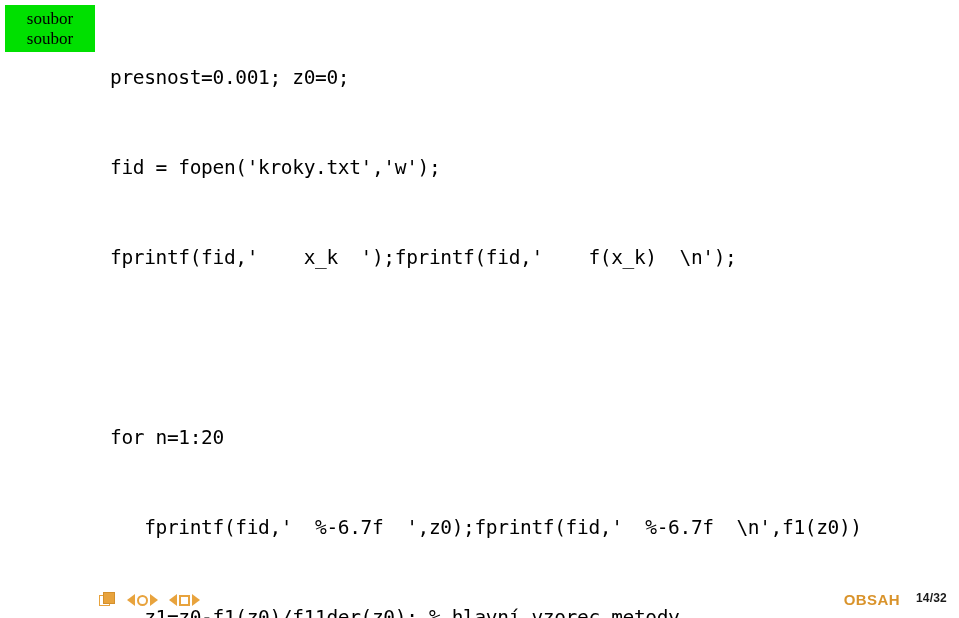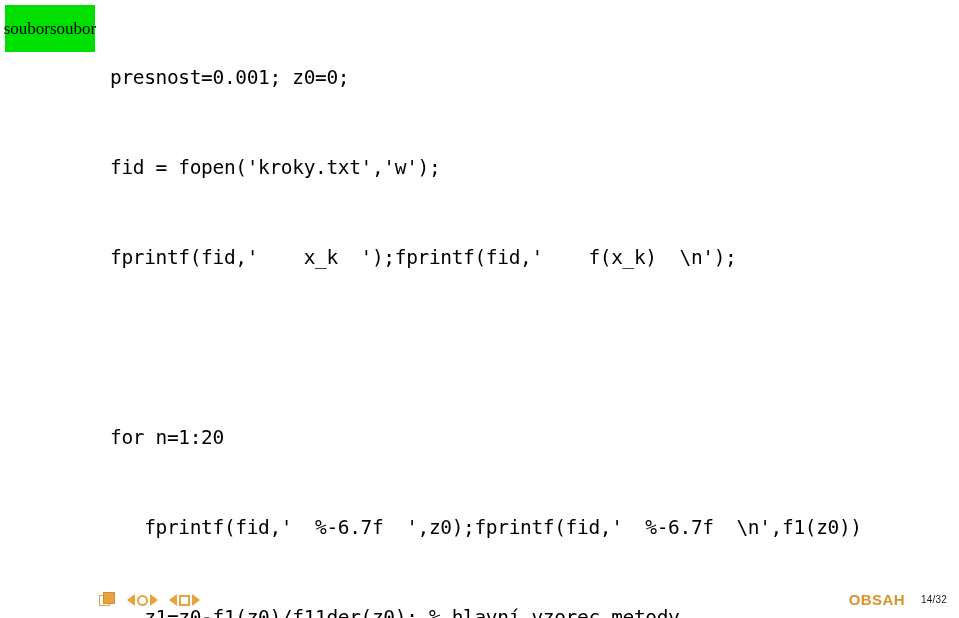--- a/index.html
+++ b/index.html
@@ -19,21 +19,21 @@
 
   
   #filebox {
     position: absolute;
     left: 5px;
     top: 5px;
     width: 90px;
     height: 47px;
     background: #00e000;
     display: flex;
-    flex-direction: row;
+    flex-direction: column;
     align-items: center;
     justify-content: center;
     line-height: 1.12;
   }
   #filebox .fb-line {
     font-family: "Liberation Serif", "DejaVu Serif", serif;
     font-size: 17px;
     color: #000000;
     letter-spacing: 0px;
   }
@@ -140,33 +140,33 @@
     border: 2.3px solid #e8a33d;
     box-sizing: border-box;
     margin: 0 1px;
   }
 
   #footer-right {
     position: absolute;
     right: 12px;
     top: 7px;
     display: flex;
-    align-items: center;
+    align-items: flex-start;
     gap: 16px;
     font-family: "Liberation Sans", "DejaVu Sans", sans-serif;
   }
   #obsah {
     font-size: 15px;
     font-weight: bold;
     color: #d9932b;
     letter-spacing: 0.4px;
   }
   #pagenum {
-    font-size: 10px;
-    font-weight: normal;
+    font-size: 12px;
+    font-weight: bold;
     color: #1a1a1a;
     letter-spacing: 0.2px;
   }
 </style>
 </head>
 <body>
 
 <div id="filebox">
   <div class="fb-line">soubor</div>
   <div class="fb-line">soubor</div>

